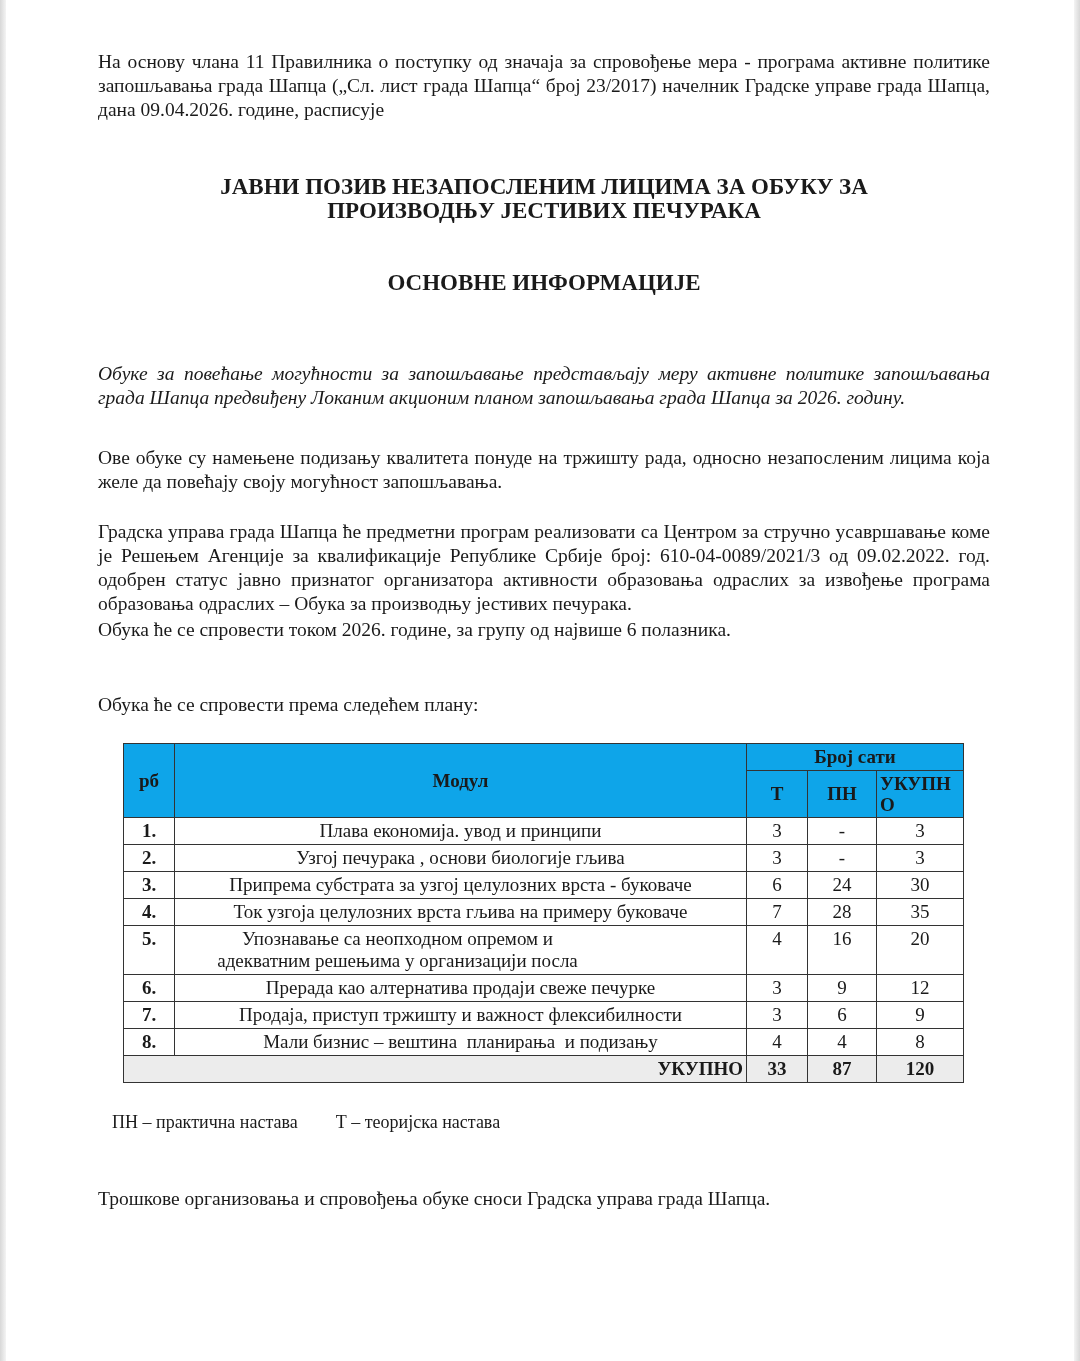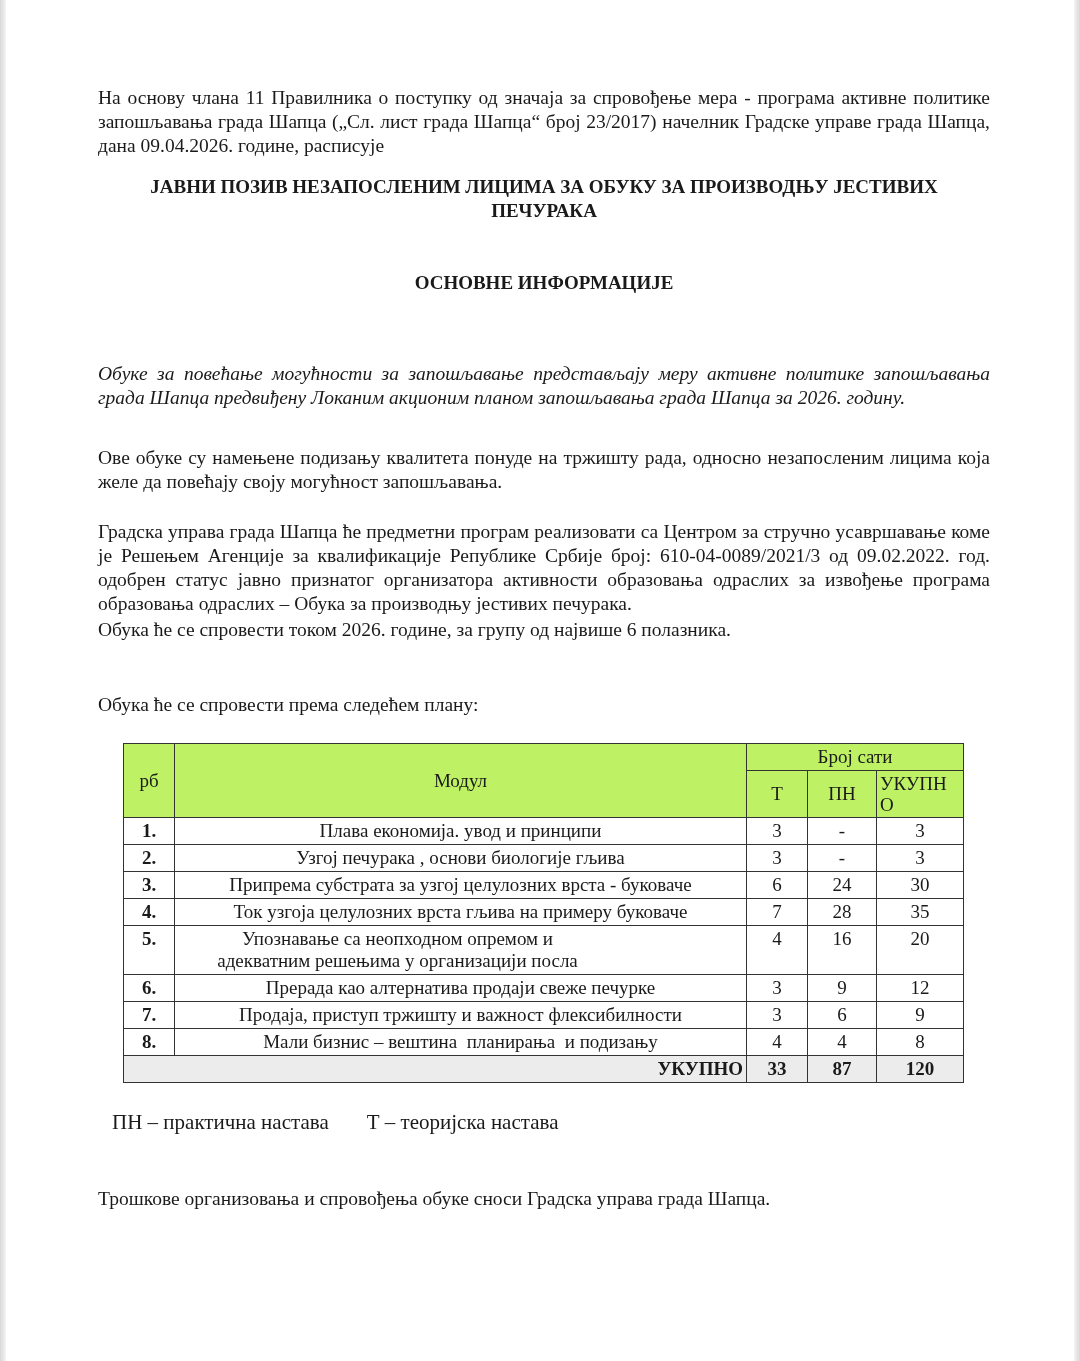--- a/index.html
+++ b/index.html
@@ -37,75 +37,75 @@
     }
     .para.last-left { text-align-last: left; }
     .intro { margin-top: 0; }
     .title {
       margin: 0;
       position: absolute;
       left: 0;
       width: 892px;
       text-align: center;
       font-weight: bold;
-      font-size: 19px;
+      font-size: 23px;
       line-height: 24px;
     }
     .abs { position: absolute; left: 0; width: 892px; }
 
     table.plan {
       position: absolute;
       left: 25px;
       top: 693px;
       width: 841px;
       border-collapse: collapse;
       font-size: 19px;
       line-height: 22px;
     }
     table.plan td, table.plan th {
       border: 1.5px solid #333;
       padding: 2px 3px;
       vertical-align: top;
     }
     table.plan .hdr {
-      background: #bef264;
-      font-weight: normal;
+      background: #0ea5e9;
+      font-weight: bold;
       text-align: center;
       vertical-align: middle;
     }
     table.plan .num {
       font-weight: bold;
       text-align: center;
       width: 44px;
     }
     table.plan .mod { text-align: center; }
     table.plan .val { text-align: center; }
     table.plan tr.total td {
       background: #ececec;
       font-weight: bold;
     }
     table.plan tr.total .total-label { text-align: right; }
     .legend {
       position: absolute;
       left: 14px;
       top: 1060px;
-      font-size: 21px;
+      font-size: 18px;
       text-align: center;
     }
     .legend span + span { margin-left: 38px; }
   </style>
 </head>
 <body>
 
 <div class="edge-left"></div>
 <div class="edge-right"></div>
 
 <div class="page">
 
-  <p class="para intro last-left abs" style="top:0;margin-top:36px;">На основу члана 11 Правилника о поступку од значаја за спровођење мера - програма активне политике запошљавања града Шапца („Сл. лист града Шапца“ број 23/2017) начелник Градске управе града Шапца, дана 09.04.2026. године, расписује</p>
+  <p class="para intro last-left abs" style="top:0;">На основу члана 11 Правилника о поступку од значаја за спровођење мера - програма активне политике запошљавања града Шапца („Сл. лист града Шапца“ број 23/2017) начелник Градске управе града Шапца, дана 09.04.2026. године, расписује</p>
 
   <h1 class="title" style="top:125px; padding: 0 40px; box-sizing: border-box;">ЈАВНИ ПОЗИВ НЕЗАПОСЛЕНИМ ЛИЦИМА ЗА ОБУКУ ЗА ПРОИЗВОДЊУ ЈЕСТИВИХ ПЕЧУРАКА</h1>
 
   <h2 class="title" style="top:221px;">ОСНОВНЕ ИНФОРМАЦИЈЕ</h2>
 
   <p class="para last-left abs" style="top:312px;font-style:italic;">Обуке за повећање могућности за запошљавање представљају меру активне политике запошљавања града Шапца предвиђену Локаним акционим планом запошљавања града Шапца за 2026. годину.</p>
 
   <p class="para last-left abs" style="top:396px;">Ове обуке су намењене подизању квалитета понуде на тржишту рада, односно незапосленим лицима која желе да повећају своју могућност запошљавања.</p>
 
   <p class="para last-left abs" style="top:470px;">Градска управа града Шапца ће предметни програм реализовати са Центром за стручно усавршавање коме је Решењем Агенције за квалификације Републике Србије број: 610-04-0089/2021/3 од 09.02.2022. год. одобрен статус јавно признатог организатора активности образовања одраслих за извођење програма образовања одраслих – Обука за производњу јестивих печурака.</p>

